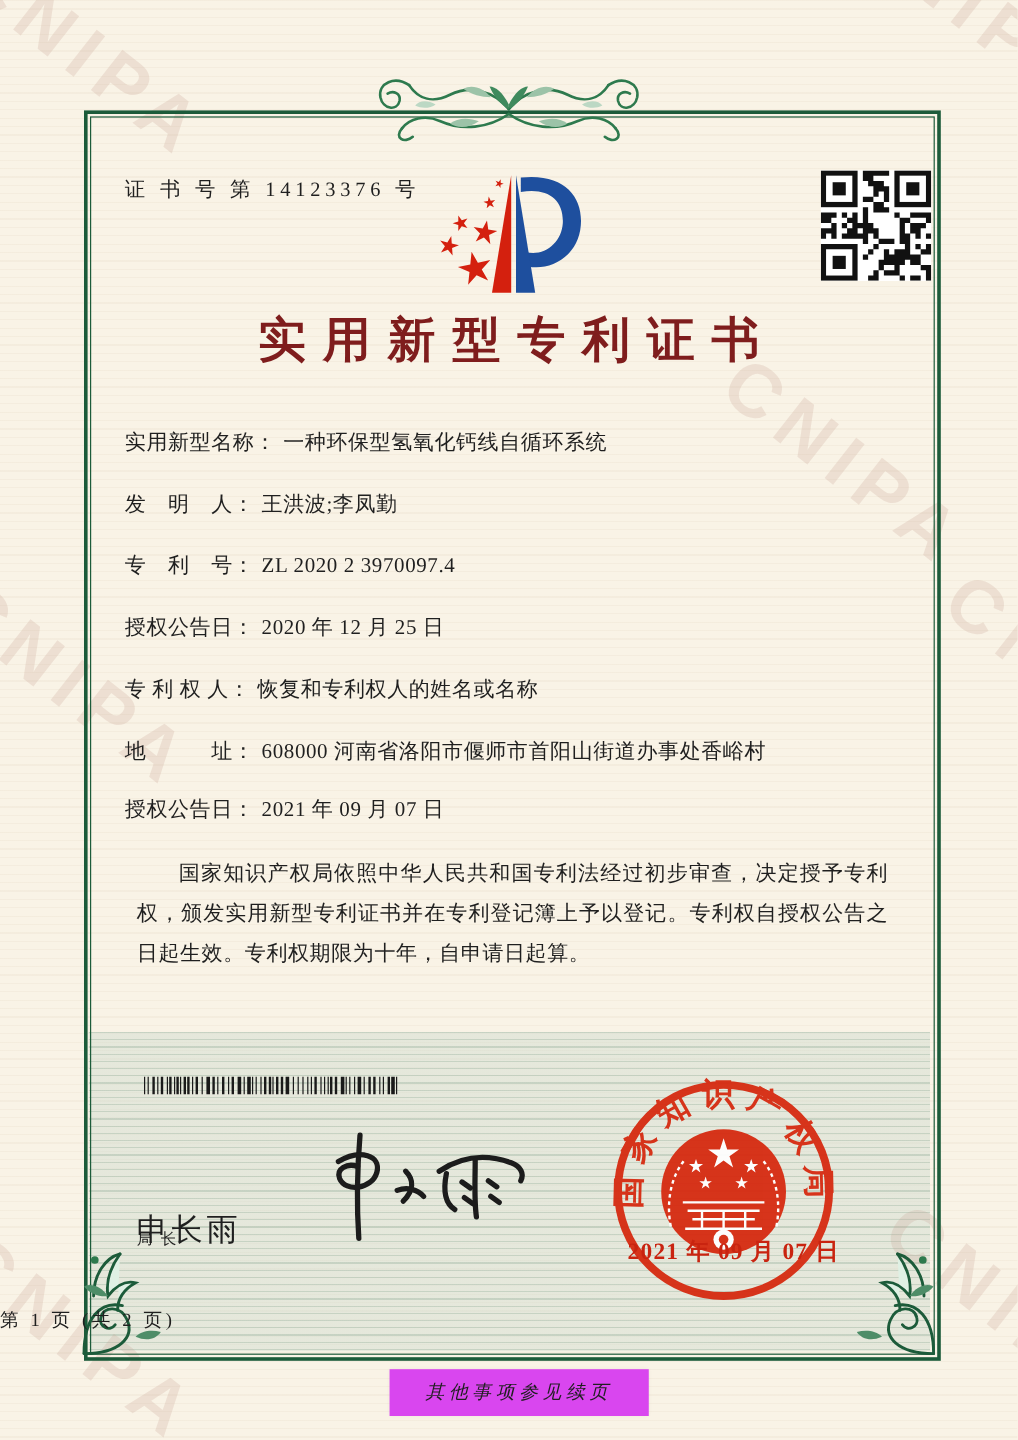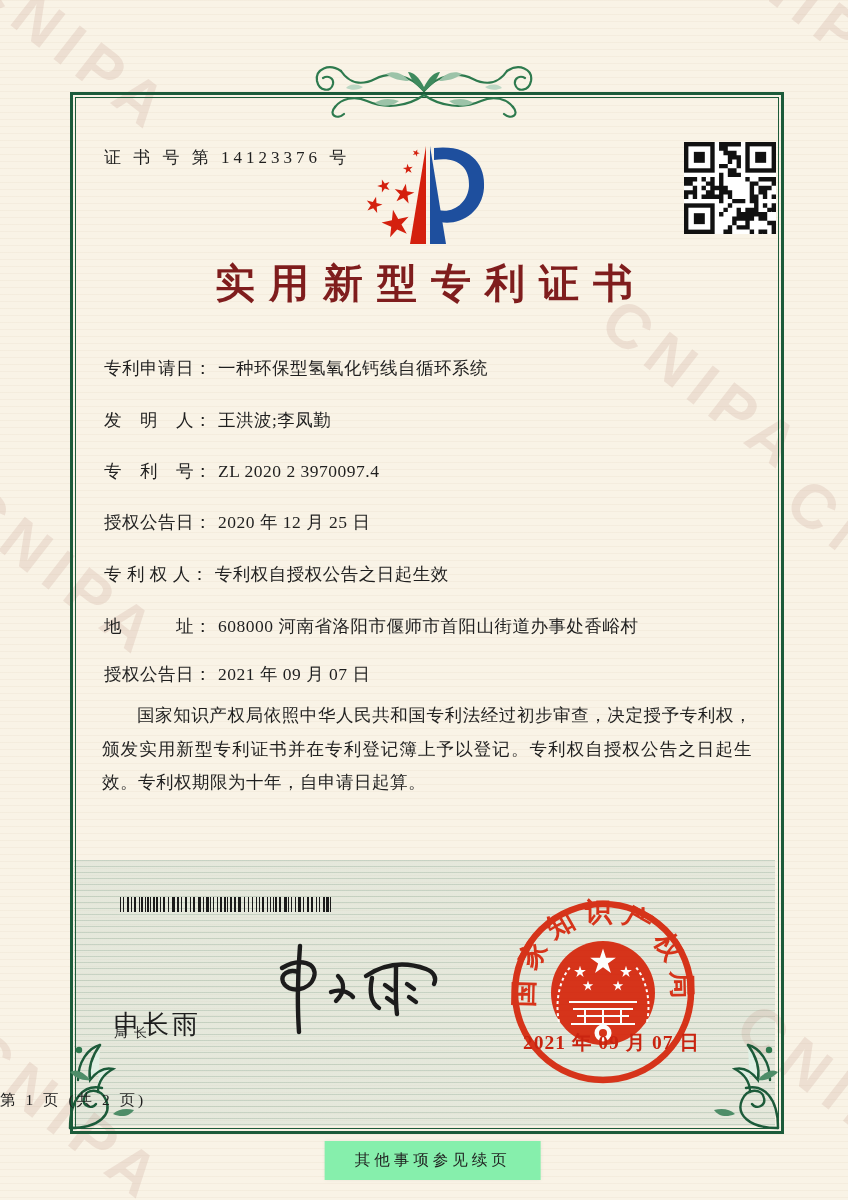--- a/index.html
+++ b/index.html
@@ -47,35 +47,36 @@
     font-size:40px;font-weight:700;letter-spacing:14px;text-indent:14px;color:#7f1d1d;
   }
   .field{position:absolute;left:104px;width:648px;font-size:17.5px;letter-spacing:.5px;z-index:5;white-space:nowrap;}
   .f0{top:356px}.f1{top:408px}.f2{top:459px}.f3{top:510px}.f4{top:562px}.f5{top:614px}.f6{top:662px}
   .field .lbl{margin-right:6px;}
   .pair2{position:absolute;left:351px;top:0;}
   .body-text{
     position:absolute;left:102px;top:699px;width:650px;z-index:5;
     font-size:17.5px;line-height:33.5px;text-align:justify;letter-spacing:.5px;
   }
-  .body-text p{margin:0;text-indent:2em;}
+  .body-text p{margin:12px;text-indent:2em;}
   .barcode{position:absolute;left:120px;top:897px;width:218px;height:15px;z-index:5;}
   .signer-role{position:absolute;left:114px;top:1024px;font-size:13px;letter-spacing:7px;z-index:5;}
   .signer-name{position:absolute;left:114px;top:1007px;font-size:26px;letter-spacing:3px;z-index:5;}
   .signature{position:absolute;left:238px;top:940px;z-index:5;}
   .seal{position:absolute;left:507px;top:896px;z-index:6;}
   .seal-date{
     position:absolute;left:523px;top:1029px;z-index:7;
     font-size:19.5px;font-weight:700;letter-spacing:1px;color:#c92410;white-space:nowrap;
   }
   .page-indicator{position:absolute;left:0;right:0;top:1090px;text-align:left;font-size:15.5px;letter-spacing:3px;z-index:5;}
   .cont-note{
     position:absolute;left:50%;top:1141px;transform:translateX(-46%);z-index:5;
-    background:#86efac;padding:9px 30px;font-size:15.5px;letter-spacing:4px;
+    background:#d946ef;padding:9px 30px;font-size:15.5px;letter-spacing:4px;
     box-shadow:0 0 4px rgba(0,0,0,.06);
+    font-style:italic;
   }
 </style>
 </head>
 <body>
 
 <div class="sheet-texture"></div>
 <div class="guilloche"></div>
 
 <div class="watermark" style="left:-48px;top:10px;">CNIPA</div>
 <div class="watermark" style="left:690px;top:-30px;">CNIPA</div>
@@ -156,33 +157,33 @@
     <rect x="2" y="58" width="24" height="24"></rect>
   </g>
   <rect x="9" y="9" width="10" height="10" fill="#111"></rect>
   <rect x="65" y="9" width="10" height="10" fill="#111"></rect>
   <rect x="9" y="65" width="10" height="10" fill="#111"></rect>
 </svg>
 
 <div class="title">实用新型专利证书</div>
 
 <div class="field f0">
-  <span class="lbl">专利申请日：</span><span>一种环保型氢氧化钙线自循环系统</span>
+  <span class="lbl">实用新型名称：</span><span>一种环保型氢氧化钙线自循环系统</span>
 </div>
 <div class="field f1">
   <span class="lbl">发　明　人：</span><span>王洪波;李凤勤</span>
 </div>
 <div class="field f2">
   <span class="lbl">专　利　号：</span><span>ZL 2020 2 3970097.4</span>
 </div>
 <div class="field f3">
   <span class="lbl">授权公告日：</span><span>2020 年 12 月 25 日</span>
 </div>
 <div class="field f4">
-  <span class="lbl">专 利 权 人：</span><span>专利权自授权公告之日起生效</span>
+  <span class="lbl">专 利 权 人：</span><span>恢复和专利权人的姓名或名称</span>
 </div>
 <div class="field f5">
   <span class="lbl">地　　　址：</span><span>608000 河南省洛阳市偃师市首阳山街道办事处香峪村</span>
 </div>
 <div class="field f6">
   <span class="lbl">授权公告日：</span><span>2021 年 09 月 07 日</span>
 </div>
 
 <div class="body-text">
   <p>国家知识产权局依照中华人民共和国专利法经过初步审查，决定授予专利权，颁发实用新型专利证书并在专利登记簿上予以登记。专利权自授权公告之日起生效。专利权期限为十年，自申请日起算。</p>

